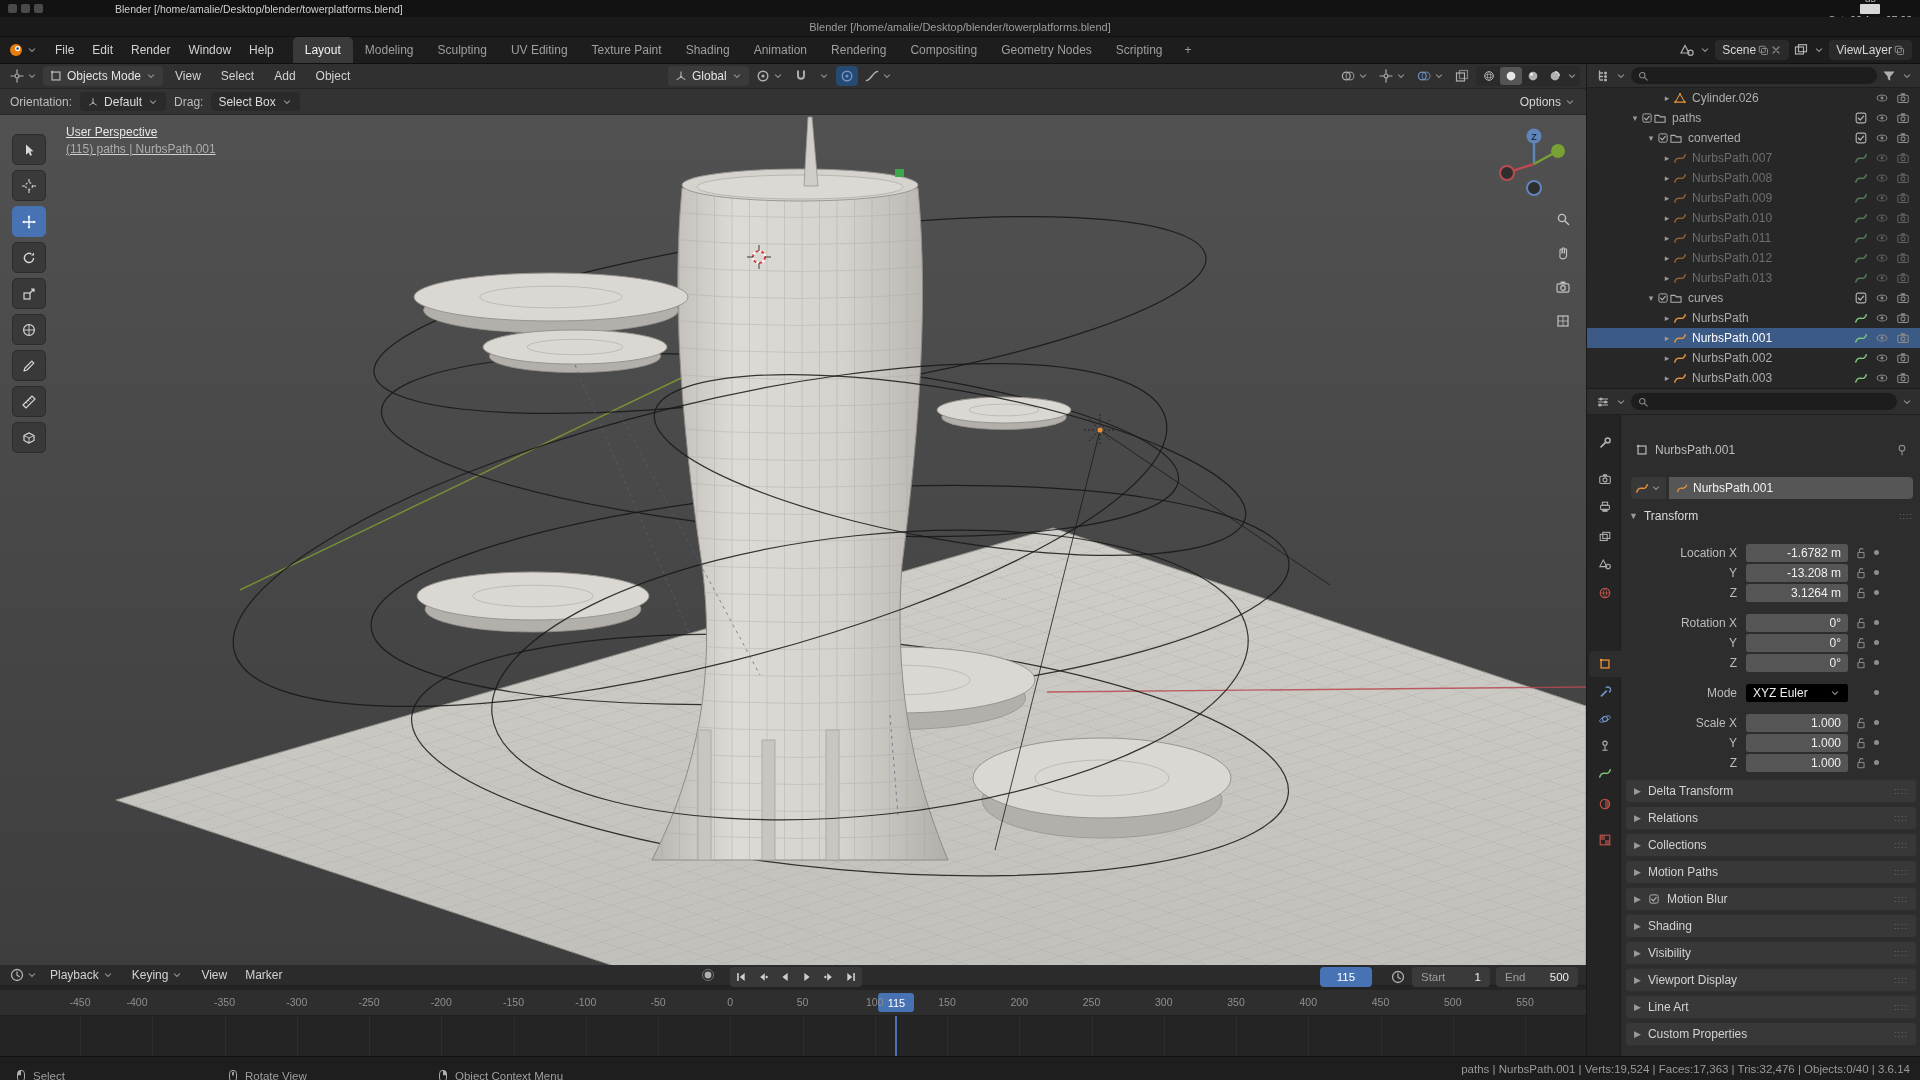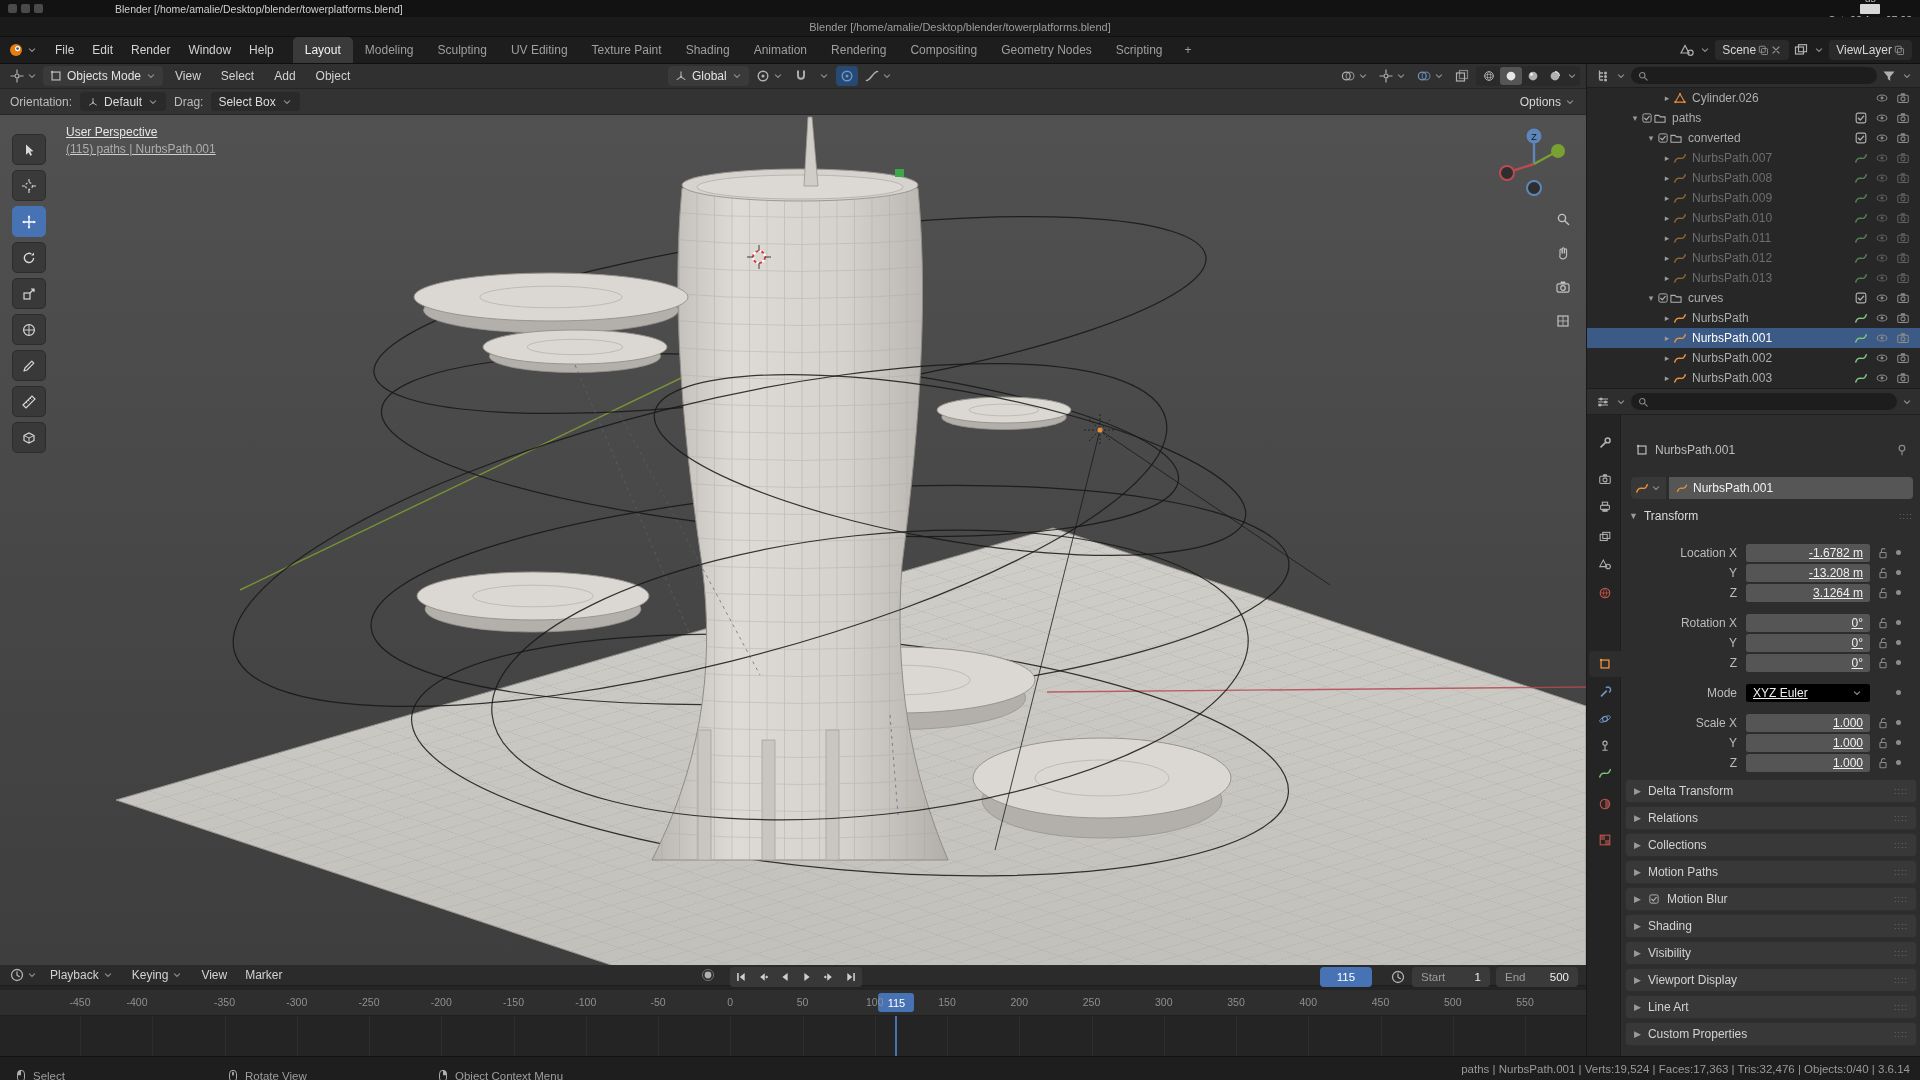--- a/index.html
+++ b/index.html
@@ -119,22 +119,22 @@
   #breadcrumb{position:absolute;left:14px;top:28px;display:flex;align-items:center;gap:6px;color:#bdbdbd;}
   #pin-icon{position:absolute;right:12px;top:28px;}
   #name-row{position:absolute;left:10px;top:62px;display:flex;align-items:center;gap:3px;width:282px;}
   .idtype-btn{display:flex;align-items:center;height:22px;background:#383838;border-radius:4px 0 0 4px;padding:0 4px;gap:1px;}
   .name-field{display:flex;align-items:center;gap:5px;flex:1;height:22px;background:#565656;border-radius:0 4px 4px 0;
               padding:0 7px;color:#f2f2f2;}
   #tf-head{position:absolute;left:8px;top:94px;width:284px;display:flex;align-items:center;gap:6px;color:#dcdcdc;}
   .grip{margin-left:auto;color:#6f6f6f;letter-spacing:1px;font-size:9px;}
   .tf-row{position:absolute;left:0;width:300px;height:19px;display:flex;align-items:center;}
   .tf-label{width:116px;text-align:right;padding-right:9px;color:#bcbcbc;flex:0 0 auto;}
-  .tf-value{width:124px;height:18px;background:#555555;border-radius:2.5px;display:flex;align-items:center;
-            justify-content:flex-end;padding:0 7px;box-sizing:border-box;color:#f0f0f0;text-decoration:underline;}
+  .tf-value{width:102px;height:18px;background:#555555;border-radius:2.5px;display:flex;align-items:center;
+            justify-content:flex-end;padding:0 7px;box-sizing:border-box;color:#f0f0f0;}
   .tf-value.dd-style{justify-content:space-between;background:#000000;}
   .tf-extra{display:flex;align-items:center;gap:6px;margin-left:6px;}
   .anim-dot{width:5px;height:5px;border-radius:50%;background:#8d8d8d;}
   .pr-section{position:absolute;left:4px;width:292px;height:24px;background:#383838;border-radius:4px;display:flex;
               align-items:center;gap:7px;padding:0 8px;box-sizing:border-box;color:#d2d2d2;border:1px solid #2f2f2f;}
 
   
   #status-bar{left:0;top:1056px;width:1920px;height:24px;background:#1e1e1e;border-top:1px solid #121212;
               box-sizing:border-box;display:flex;align-items:center;color:#9e9e9e;font-size:11.5px;}
   .sb-hint{position:absolute;display:flex;align-items:center;gap:5px;}

